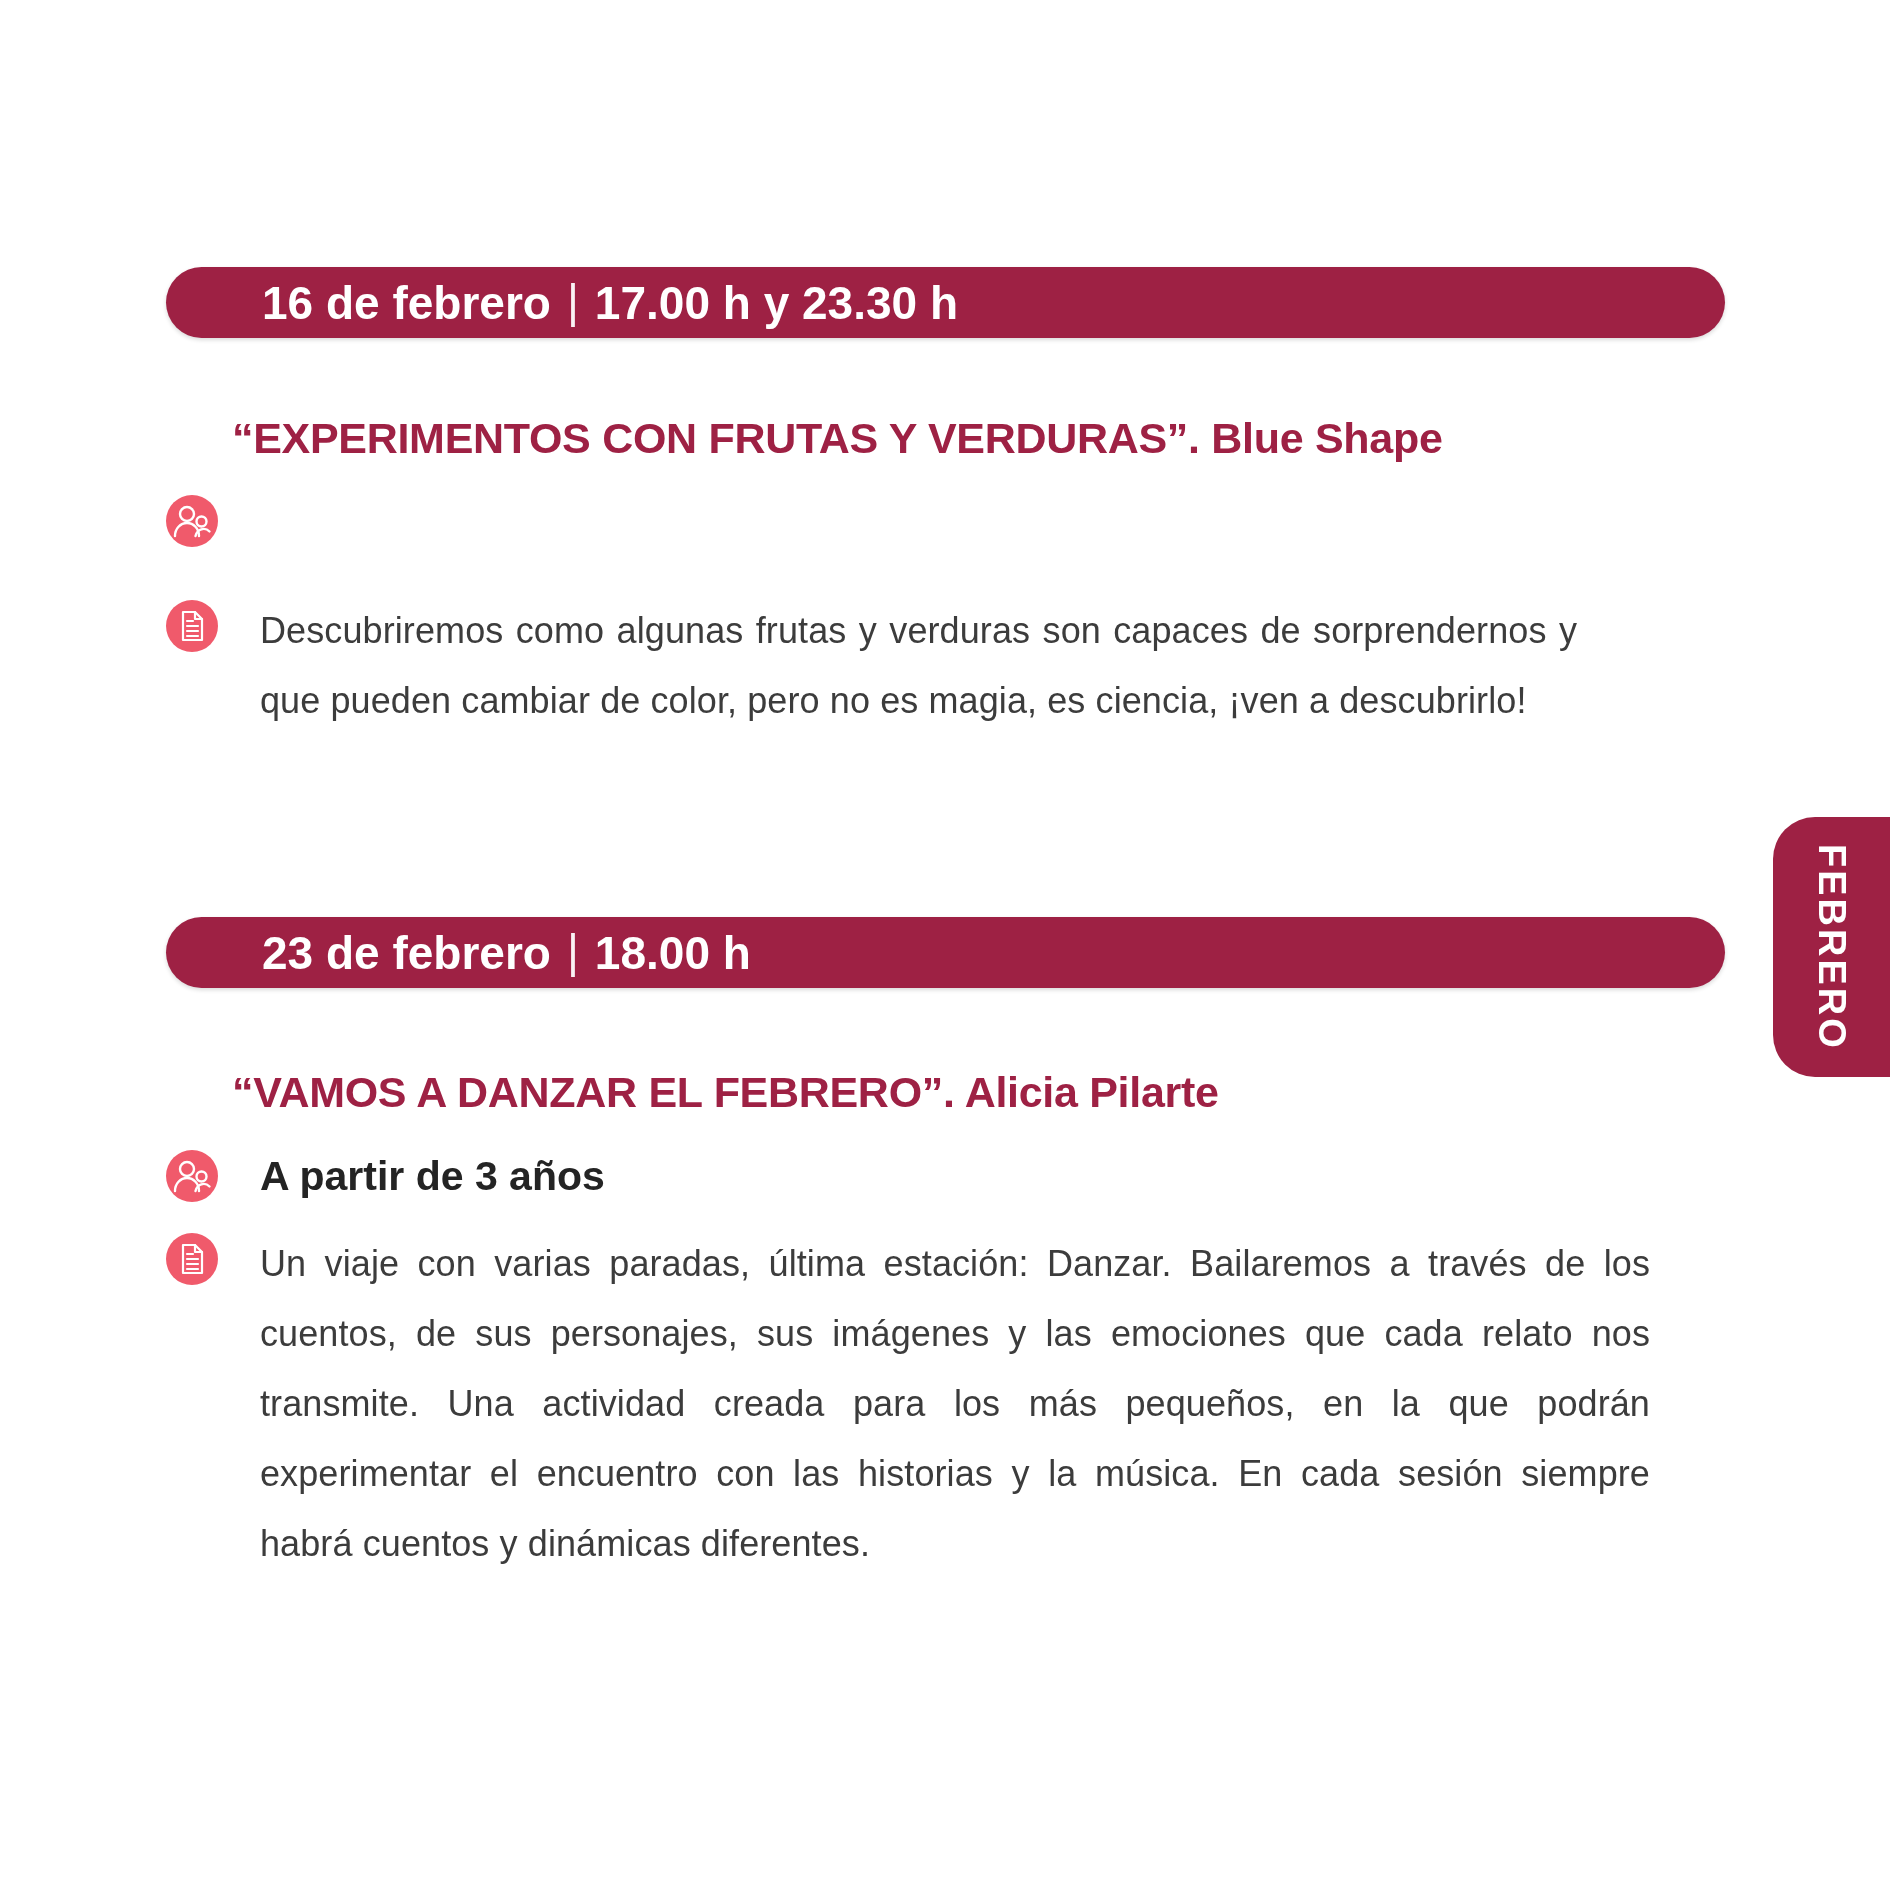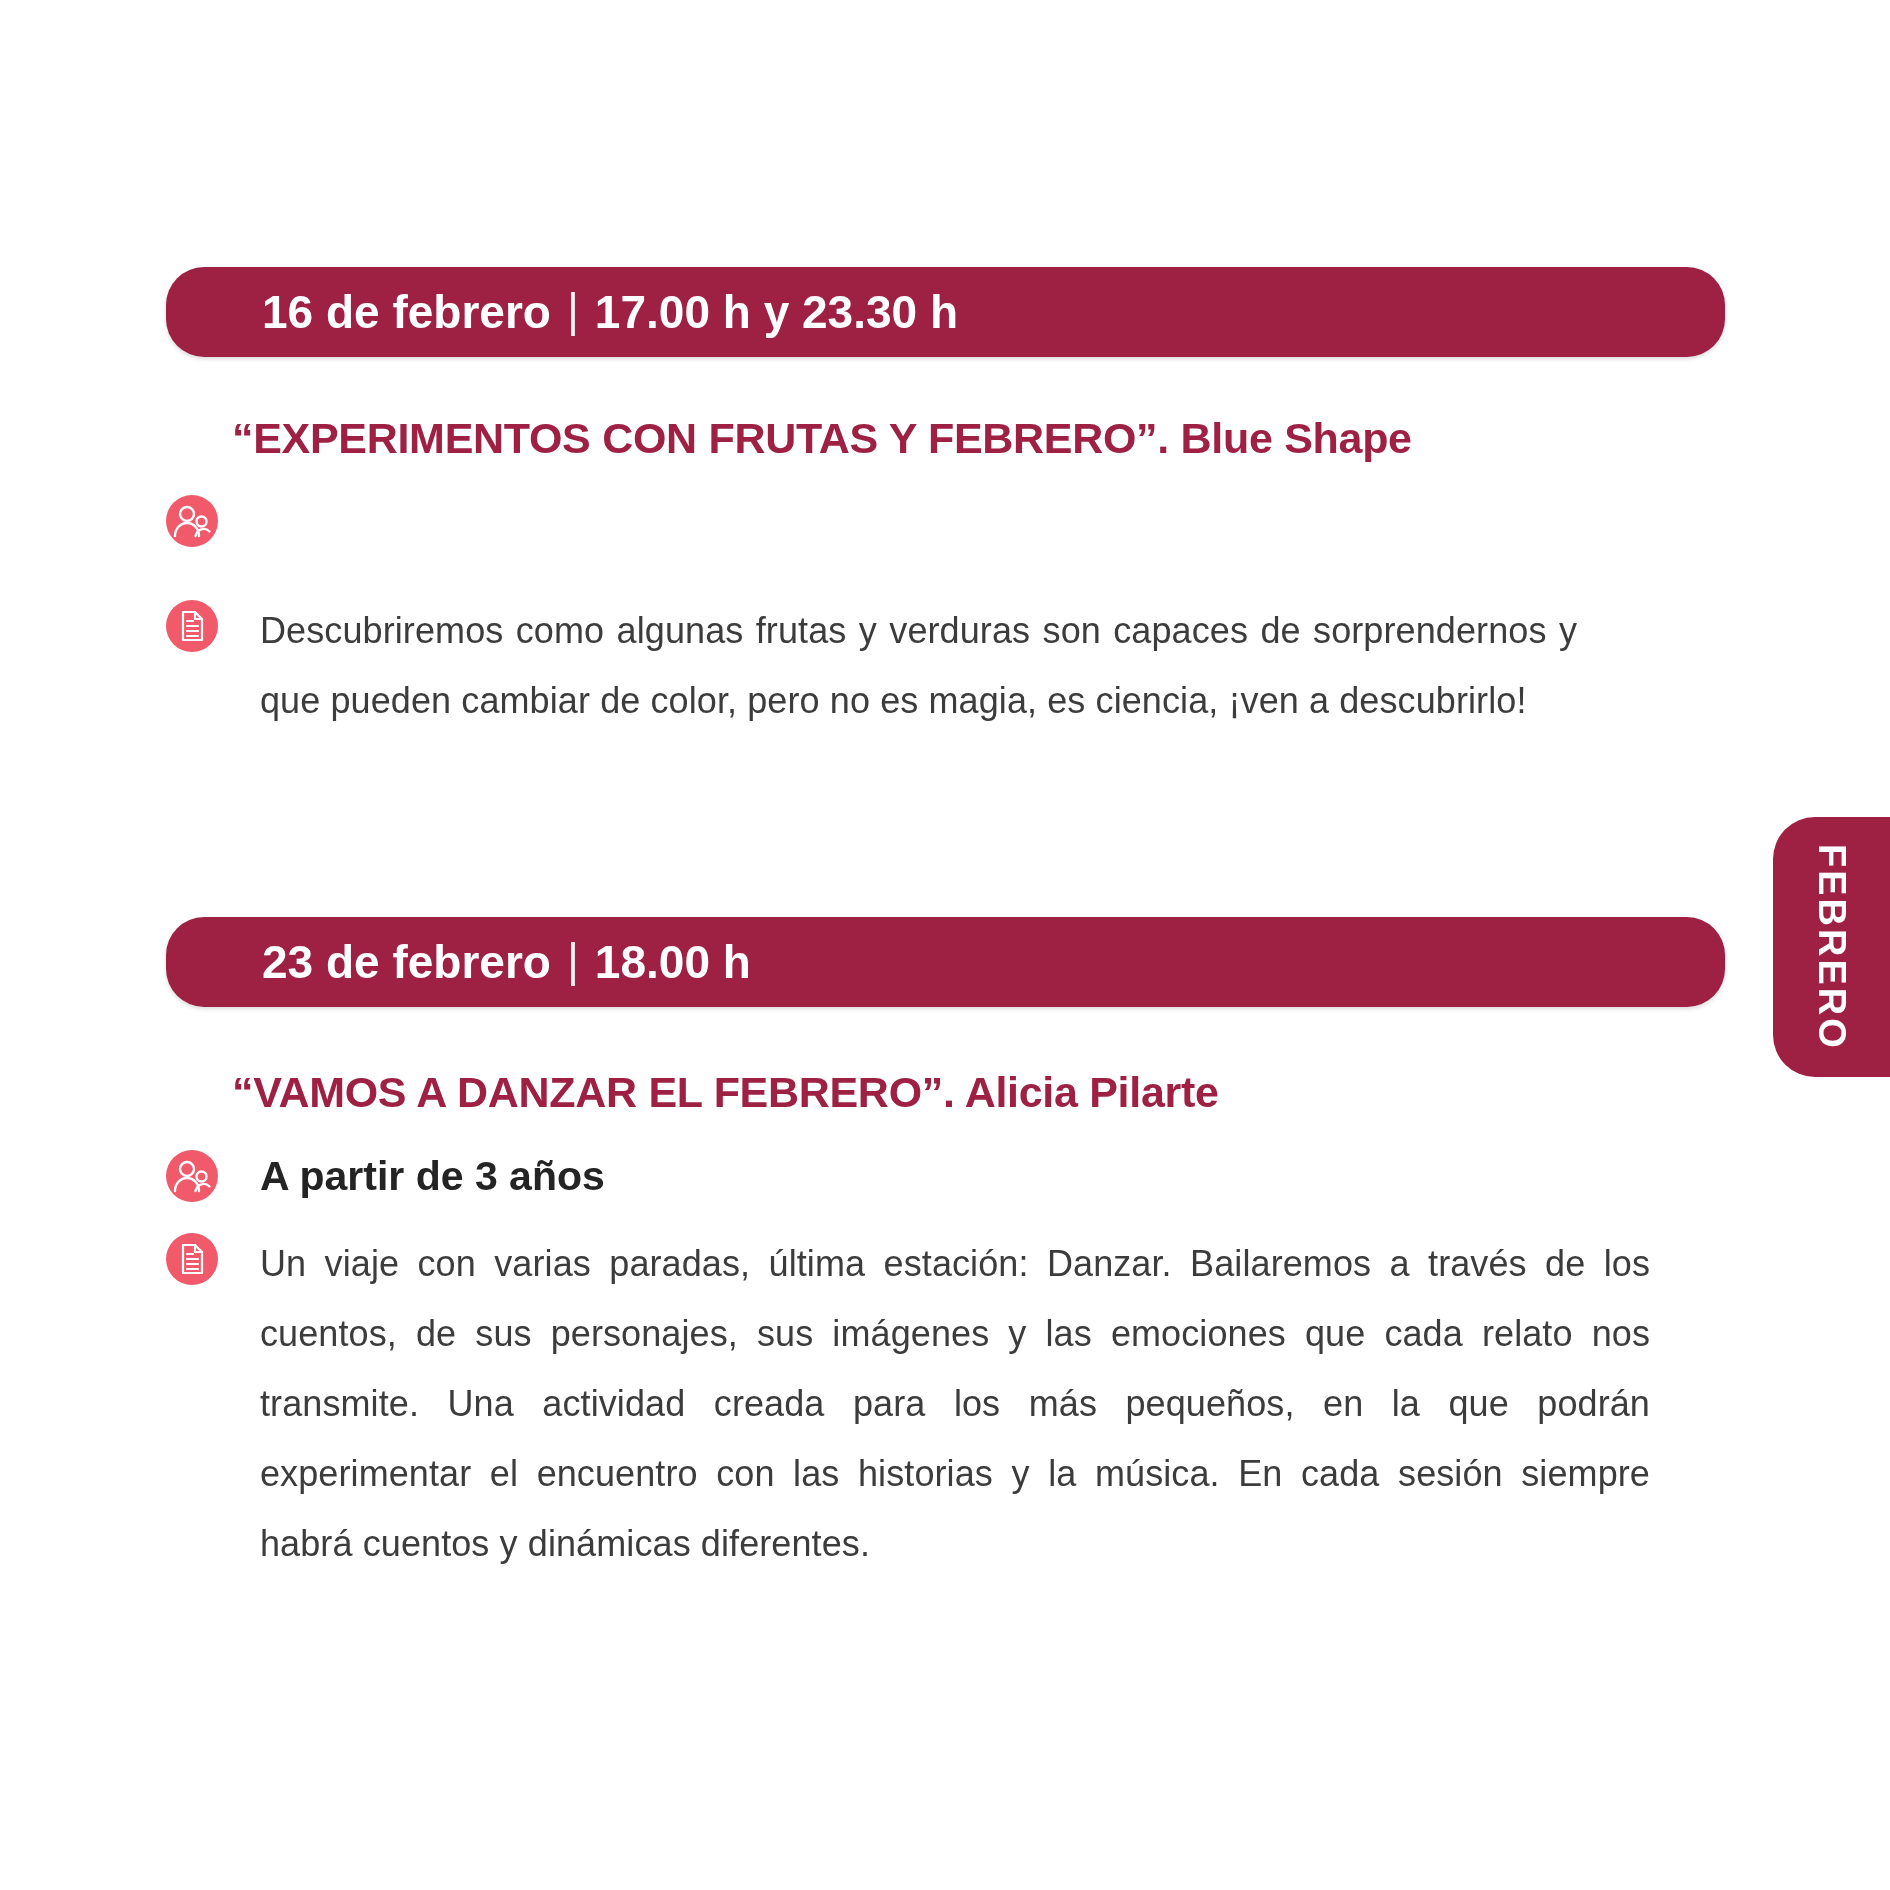--- a/index.html
+++ b/index.html
@@ -14,21 +14,21 @@
   .page{
     position:relative;
     width:1890px;height:1890px;
     background:var(--white);
     overflow:hidden;
     font-family:"Liberation Sans", sans-serif;
   }
   
   .date-bar{
     position:absolute;
-    left:166px;width:1559px;height:90px;
+    left:166px;width:1559px;height:71px;
     background:var(--maroon);
     border-radius:38px;
     display:flex;align-items:center;
     padding-left:96px;
     box-shadow:0 2px 4px rgba(0,0,0,0.15);
   }
   .date-bar .bar-text{
     color:var(--white);
     font-size:46px;font-weight:bold;
     display:flex;align-items:center;gap:16px;
@@ -108,21 +108,21 @@
 <div class="page">
 
   <div class="date-bar" id="bar-1">
     <div class="bar-text">
       <span>16 de febrero</span>
       <span class="bar-sep">|</span>
       <span>17.00 h y 23.30 h</span>
     </div>
   </div>
 
-  <div class="event-title" id="title-1">“EXPERIMENTOS CON FRUTAS Y FEBRERO”. Blue Shape</div>
+  <div class="event-title" id="title-1">“EXPERIMENTOS CON FRUTAS Y VERDURAS”. Blue Shape</div>
 
   <div class="icon-row" id="age-row-1">
     <span class="circle-icon">
       <svg width="52" height="52" viewBox="0 0 52 52" fill="none" stroke="#FFFFFF" stroke-width="2.4" stroke-linecap="round">
         <circle cx="21" cy="19" r="7"></circle>
         <path d="M9 41 a12 13 0 0 1 24 0"></path>
         <circle cx="35.5" cy="26.5" r="5"></circle>
         <path d="M29.5 41 a8.5 9.5 0 0 1 14 -4.5"></path>
       </svg>
     </span>

